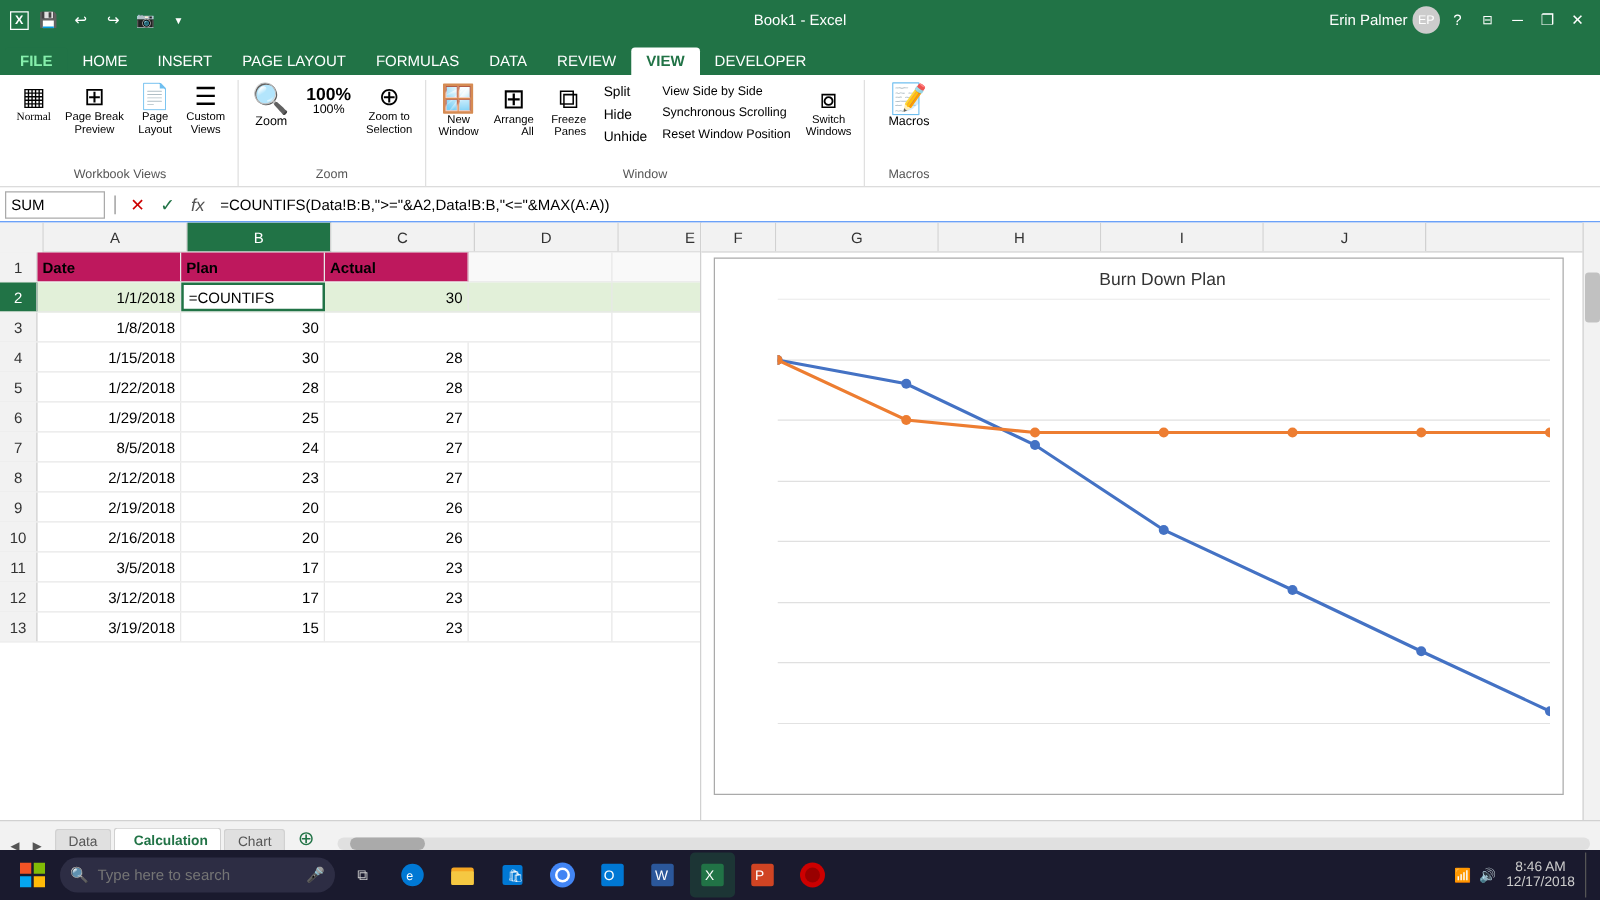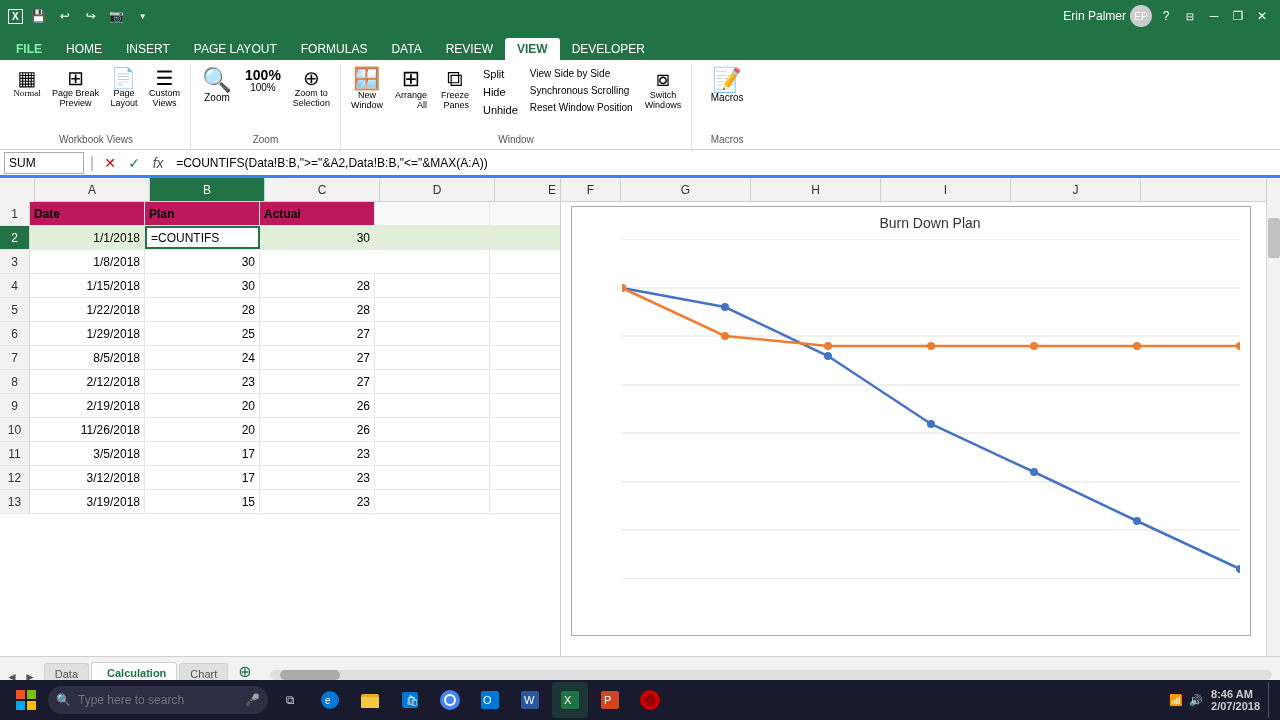--- a/index.html
+++ b/index.html
@@ -90,21 +90,21 @@
       white-space: nowrap;
     }
     .ribbon-col { display: flex; flex-direction: column; gap: 2px; }
     .ribbon-checkbox { display: flex; align-items: center; gap: 4px; font-size: 11px; cursor: pointer; }
     .ribbon-checkbox input { width: 12px; height: 12px; }
 
     
     .formula-bar {
       height: 28px;
       background: #fff;
-      border-bottom: 3px solid #3b82f6;
+      border-bottom: 1px solid #3b82f6;
       display: flex;
       align-items: center;
       padding: 0 4px;
       gap: 4px;
     }
     .name-box {
       width: 80px;
       height: 22px;
       border: 1px solid #aaa;
       padding: 2px 4px;
@@ -250,20 +250,23 @@
 <body>
 
 <div class="title-bar">
   <div class="title-bar-left">
     <span style="background:#217346;border:1px solid #fff;color:white;font-size:10px;font-weight:bold;padding:1px 3px;">X</span>
     <span class="title-btn">💾</span>
     <span class="title-btn">↩</span>
     <span class="title-btn">↪</span>
     <span class="title-btn">📷</span>
     <span class="title-btn" style="font-size:8px;">▼</span>
+  </div>
+  <div class="title-bar-center">
+    <span>Book1 - Excel</span>
   </div>
   <div class="title-bar-right">
     <span style="font-size:12px;">Erin Palmer</span>
     <span style="width:22px;height:22px;background:#ccc;border-radius:50%;display:flex;align-items:center;justify-content:center;font-size:10px;">EP</span>
     <span class="title-btn">?</span>
     <span class="title-btn" style="font-size:10px;">⊟</span>
     <span class="title-btn">─</span>
     <span class="title-btn">❐</span>
     <span class="title-btn close-btn">✕</span>
   </div>
@@ -460,21 +463,21 @@
     <div class="sheet-row">
       <div class="row-num" style="width:35px;">9</div>
       <div class="cell right-align" style="width:115px;">2/19/2018</div>
       <div class="cell right-align" style="width:115px;">20</div>
       <div class="cell right-align" style="width:115px;">26</div>
       <div class="cell" style="width:115px;"></div>
       <div class="cell" style="width:50px;"></div>
     </div>
     <div class="sheet-row">
       <div class="row-num" style="width:35px;">10</div>
-      <div class="cell right-align" style="width:115px;">11/26/2018</div>
+      <div class="cell right-align" style="width:115px;">2/16/2018</div>
       <div class="cell right-align" style="width:115px;">20</div>
       <div class="cell right-align" style="width:115px;">26</div>
       <div class="cell" style="width:115px;"></div>
       <div class="cell" style="width:50px;"></div>
     </div>
     <div class="sheet-row">
       <div class="row-num" style="width:35px;">11</div>
       <div class="cell right-align" style="width:115px;">3/5/2018</div>
       <div class="cell right-align" style="width:115px;">17</div>
       <div class="cell right-align" style="width:115px;">23</div>
@@ -666,19 +669,19 @@
     <svg width="22" height="22" viewBox="0 0 22 22">
         <circle cx="11" cy="11" r="10" fill="#c00"></circle>
         <circle cx="11" cy="11" r="6" fill="#900"></circle>
       </svg>
   </div>
   <div class="taskbar-right">
     <span style="display:flex;gap:6px;align-items:center;">
       <span>📶</span>
       <span>🔊</span>
     </span>
-    <div style="text-align:left;font-weight:bold;">
+    <div style="text-align:center;">
       <div>8:46 AM</div>
-      <div>2/07/2018</div>
+      <div>12/17/2018</div>
     </div>
     <span style="width:4px;height:36px;border-left:1px solid #555;display:block;"></span>
   </div>
 </div>
 
 </body></html>

